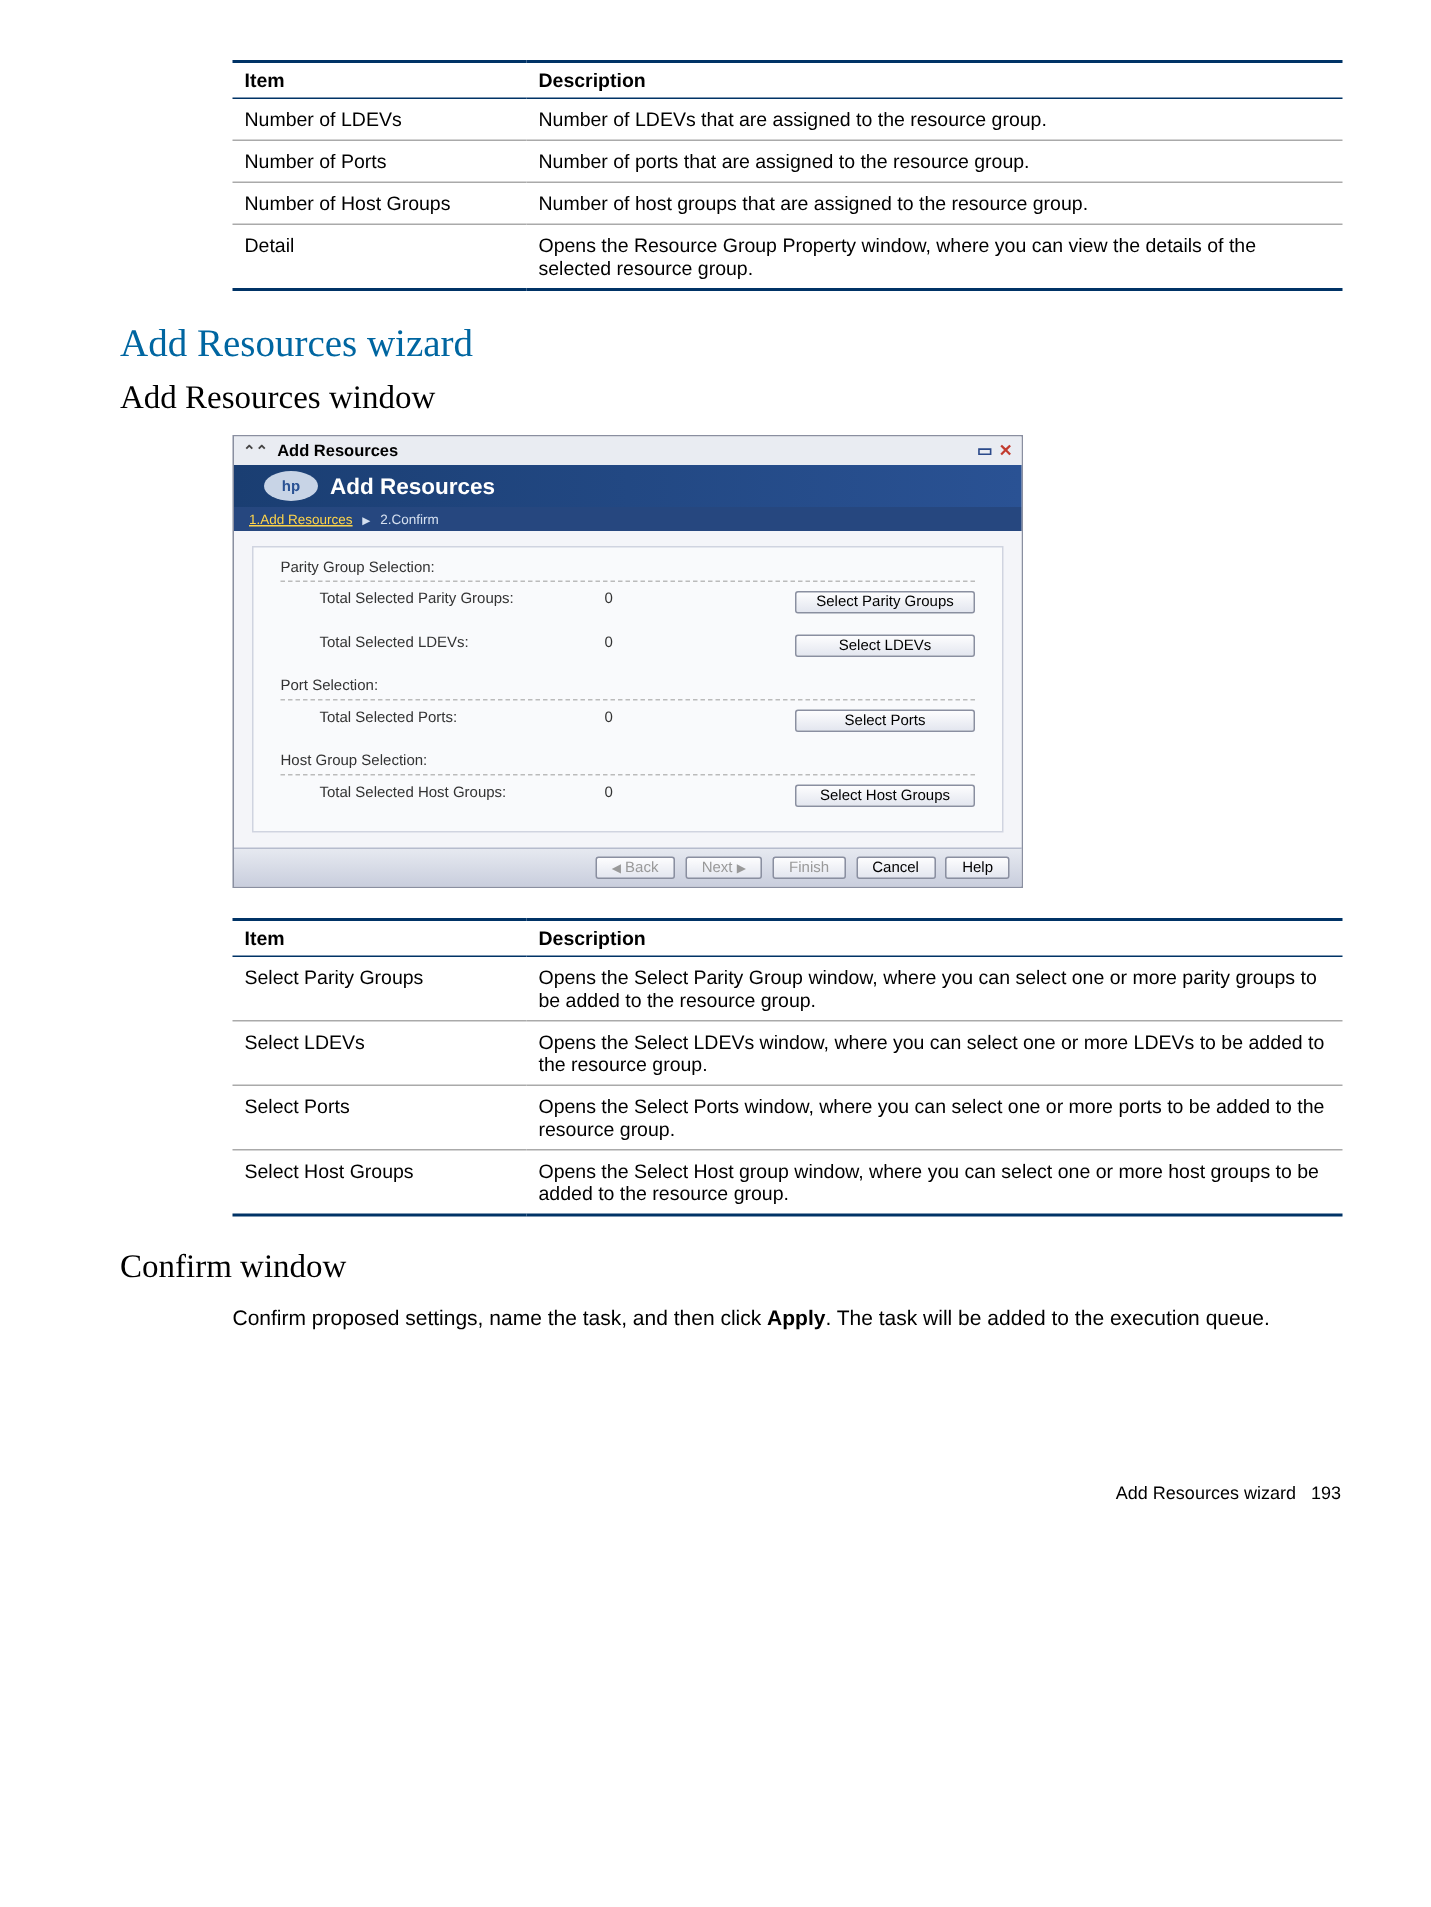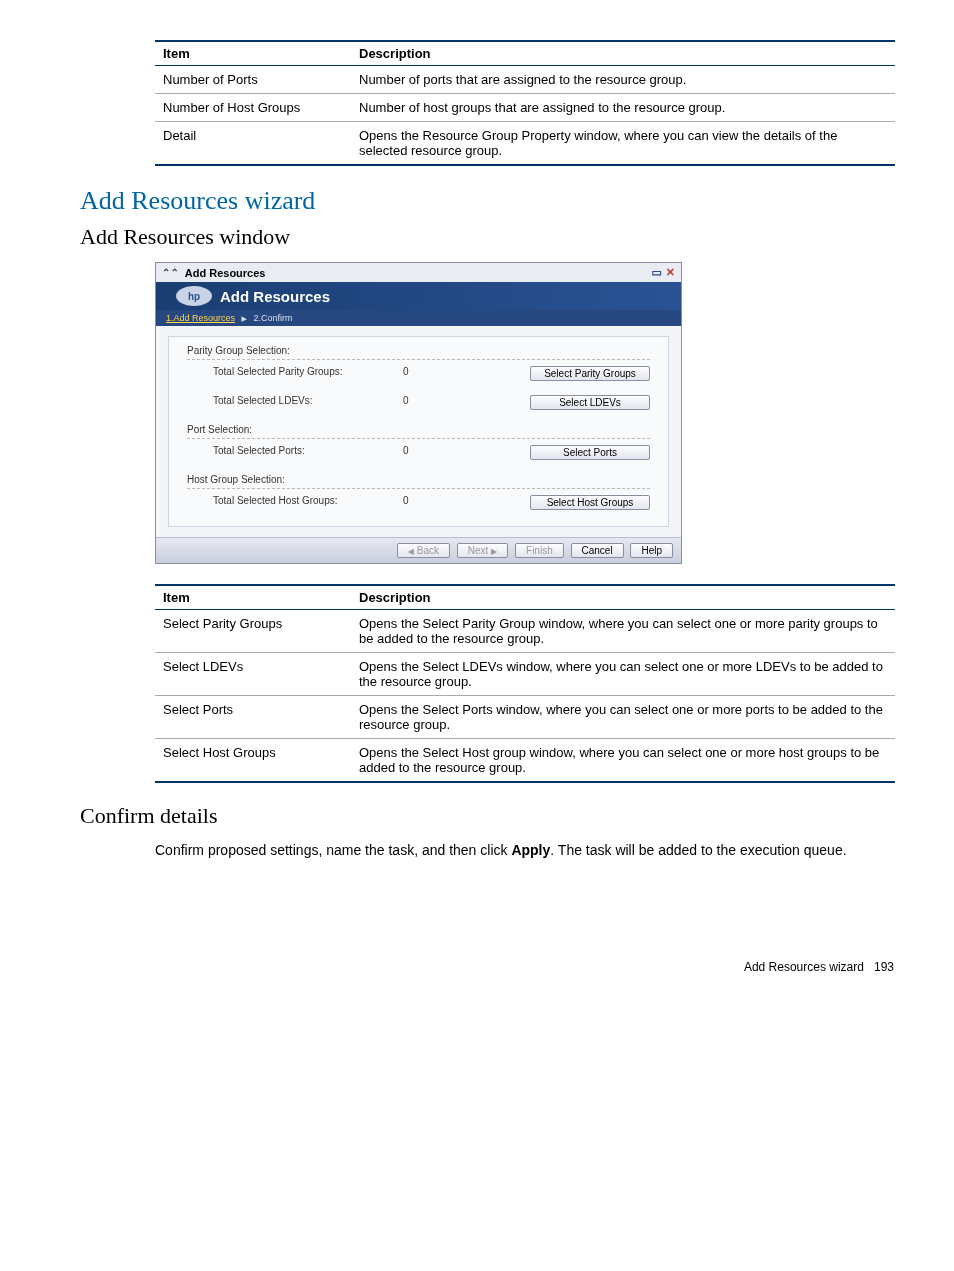--- a/index.html
+++ b/index.html
@@ -189,20 +189,24 @@
 
 <table class="doc-table">
   <thead>
     <tr>
       <th>Item</th>
       <th>Description</th>
     </tr>
   </thead>
   <tbody>
     <tr>
+        <td>Number of LDEVs</td>
+        <td>Number of LDEVs that are assigned to the resource group.</td>
+      </tr>
+    <tr>
         <td>Number of Ports</td>
         <td>Number of ports that are assigned to the resource group.</td>
       </tr>
     <tr>
         <td>Number of Host Groups</td>
         <td>Number of host groups that are assigned to the resource group.</td>
       </tr>
     <tr>
         <td>Detail</td>
         <td>Opens the Resource Group Property window, where you can view the details of the selected resource group.</td>
@@ -299,20 +303,20 @@
         <td>Select Ports</td>
         <td>Opens the Select Ports window, where you can select one or more ports to be added to the resource group.</td>
       </tr>
     <tr>
         <td>Select Host Groups</td>
         <td>Opens the Select Host group window, where you can select one or more host groups to be added to the resource group.</td>
       </tr>
   </tbody>
 </table>
 
-<h2 class="sub-title">Confirm details</h2>
+<h2 class="sub-title">Confirm window</h2>
 <p class="body-text">
   <span>Confirm proposed settings, name the task, and then click </span><b>Apply</b><span>. The task will be added to the execution queue.</span>
 </p>
 
 <div class="footer">
   <span>Add Resources wizard</span>&nbsp;&nbsp;&nbsp;<span>193</span>
 </div>
 
 </body></html>

